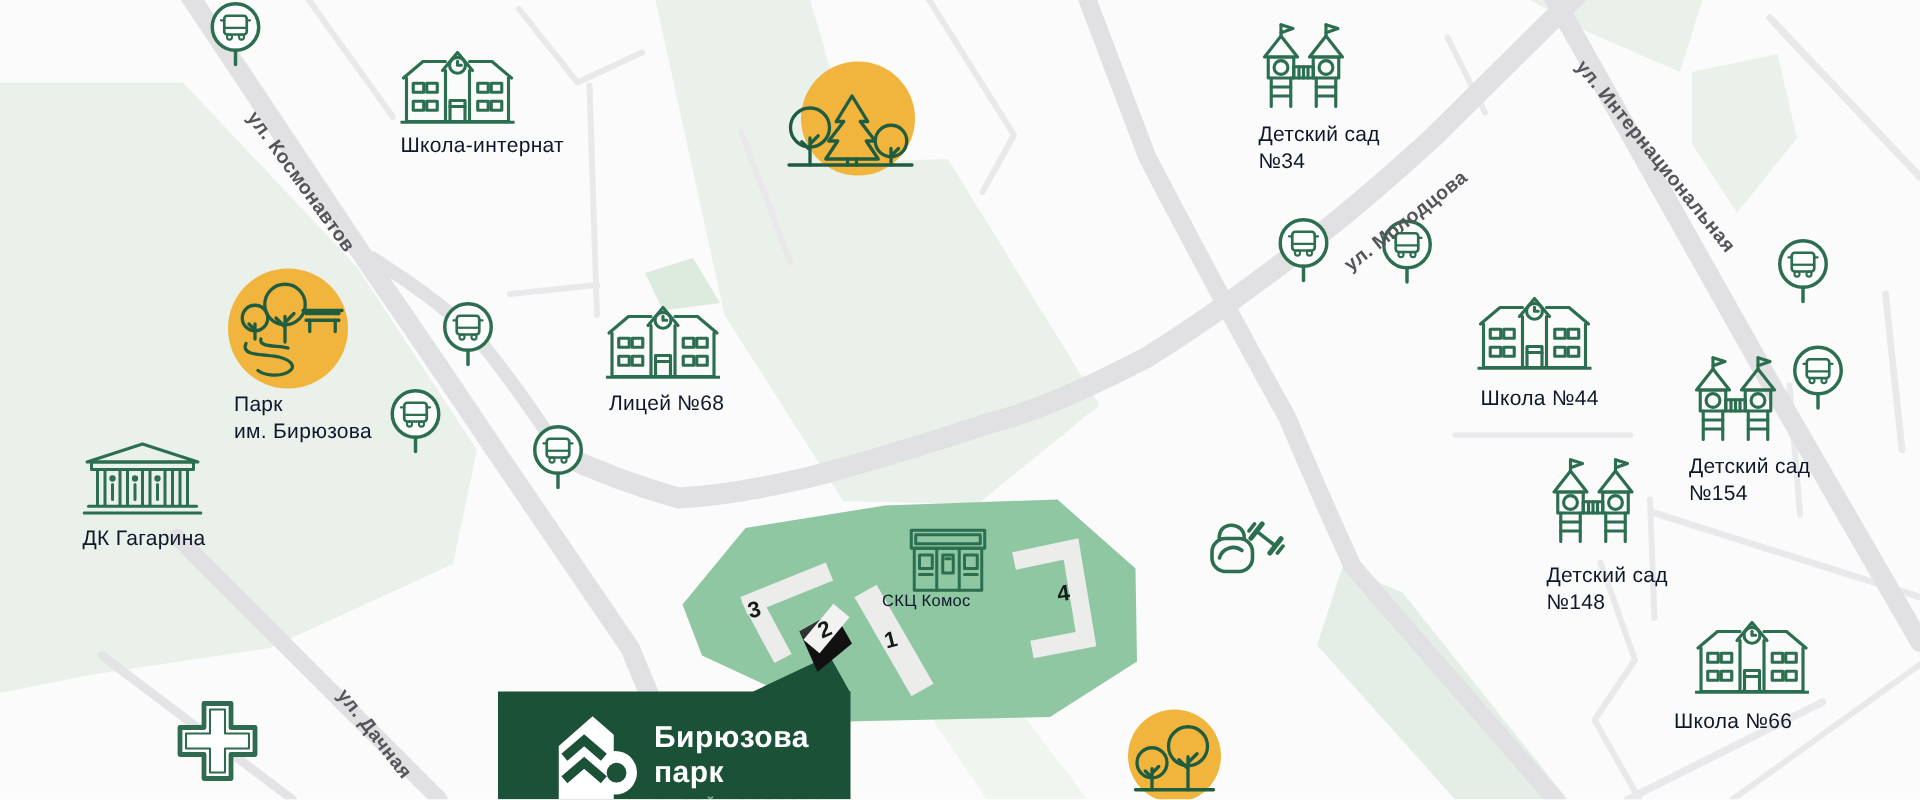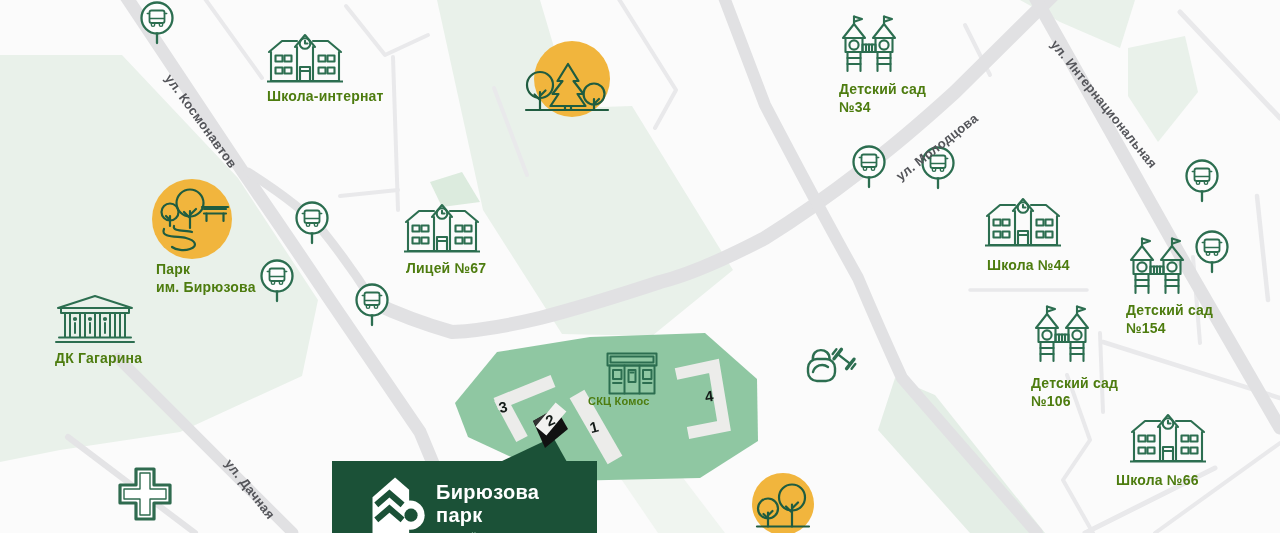--- a/index.html
+++ b/index.html
@@ -5,33 +5,33 @@
   html,body{margin:0;padding:0;background:#fff;}
   .map{
     position:relative;width:1280px;height:533px;overflow:hidden;
     background:#FBFBFB;
     font-family:"Liberation Sans","DejaVu Sans",sans-serif;
   }
   .map svg{display:block;}
   .base-svg{position:absolute;left:0;top:0;}
   .abs{position:absolute;}
   .poi-label{
-    position:absolute;font-size:14px;font-weight:700;color:#4d7c0f;
+    position:absolute;font-size:14px;font-weight:400;color:#0f172a;
     line-height:1.28;letter-spacing:.2px;white-space:nowrap;
   }
   .street-label{
     position:absolute;font-size:13px;font-weight:600;color:#54555A;
     white-space:nowrap;transform-origin:center;letter-spacing:.3px;
   }
   .bldg-num{
     position:absolute;font-size:15px;font-weight:700;color:#141B18;
     transform-origin:center;
   }
   .logo-block{
-    position:absolute;left:332px;top:461px;width:265px;height:72px;
+    position:absolute;left:332px;top:461px;width:235px;height:72px;
     background:#1B5137;display:flex;align-items:flex-start;
   }
   .logo-mark{margin:10px 8px 0 32px;flex:0 0 auto;}
   .logo-text{display:flex;flex-direction:column;margin-top:21px;}
   .logo-line{font-size:20px;font-weight:700;color:#FFFFFF;line-height:1.0;letter-spacing:.3px;}
   .logo-line + .logo-line{margin-top:3px;}
   .logo-sub{margin-top:5px;font-size:9.5px;font-weight:600;color:#8FBCA4;letter-spacing:2.6px;white-space:nowrap;}
   .yellow-circle{position:absolute;border-radius:50%;background:#F1B53D;}
 </style>
 </head>
@@ -266,21 +266,21 @@
     </svg>
 
   <svg class="abs" style="left:267px;top:30px" width="76" height="54" viewBox="0 0 76 54">
       <use href="#sym-school"></use>
     </svg>
   <div class="poi-label" style="left:267px;top:88px">Школа-интернат</div>
 
   <svg class="abs" style="left:404px;top:200px" width="76" height="54" viewBox="0 0 76 54">
       <use href="#sym-school"></use>
     </svg>
-  <div class="poi-label" style="left:406px;top:260px">Лицей №67</div>
+  <div class="poi-label" style="left:406px;top:260px">Лицей №68</div>
 
   <svg class="abs" style="left:985px;top:194px" width="76" height="54" viewBox="0 0 76 54">
       <use href="#sym-school"></use>
     </svg>
   <div class="poi-label" style="left:987px;top:257px">Школа №44</div>
 
   <svg class="abs" style="left:1130px;top:410px" width="76" height="54" viewBox="0 0 76 54">
       <use href="#sym-school"></use>
     </svg>
   <div class="poi-label" style="left:1116px;top:472px">Школа №66</div>
@@ -299,21 +299,21 @@
   <div class="poi-label" style="left:1126px;top:302px">
     <span style="display:block">Детский сад</span>
     <span style="display:block">№154</span>
   </div>
 
   <svg class="abs" style="left:1030px;top:304px" width="66" height="60" viewBox="0 0 66 60">
       <use href="#sym-kinder"></use>
     </svg>
   <div class="poi-label" style="left:1031px;top:375px">
     <span style="display:block">Детский сад</span>
-    <span style="display:block">№106</span>
+    <span style="display:block">№148</span>
   </div>
 
   <div class="poi-label" style="left:156px;top:261px">
     <span style="display:block">Парк</span>
     <span style="display:block">им. Бирюзова</span>
   </div>
 
   <svg class="abs" style="left:55px;top:294px" width="80" height="52" viewBox="0 0 80 52">
       <use href="#sym-dk"></use>
     </svg>

